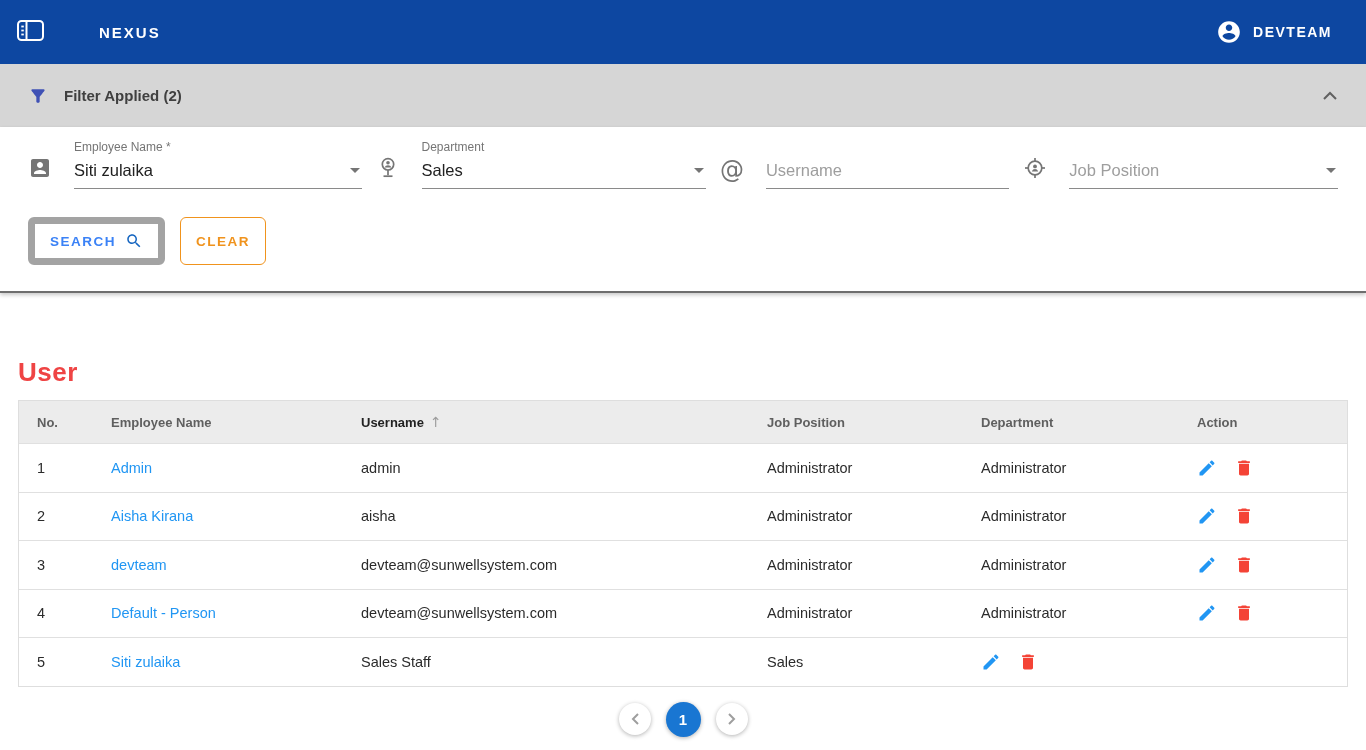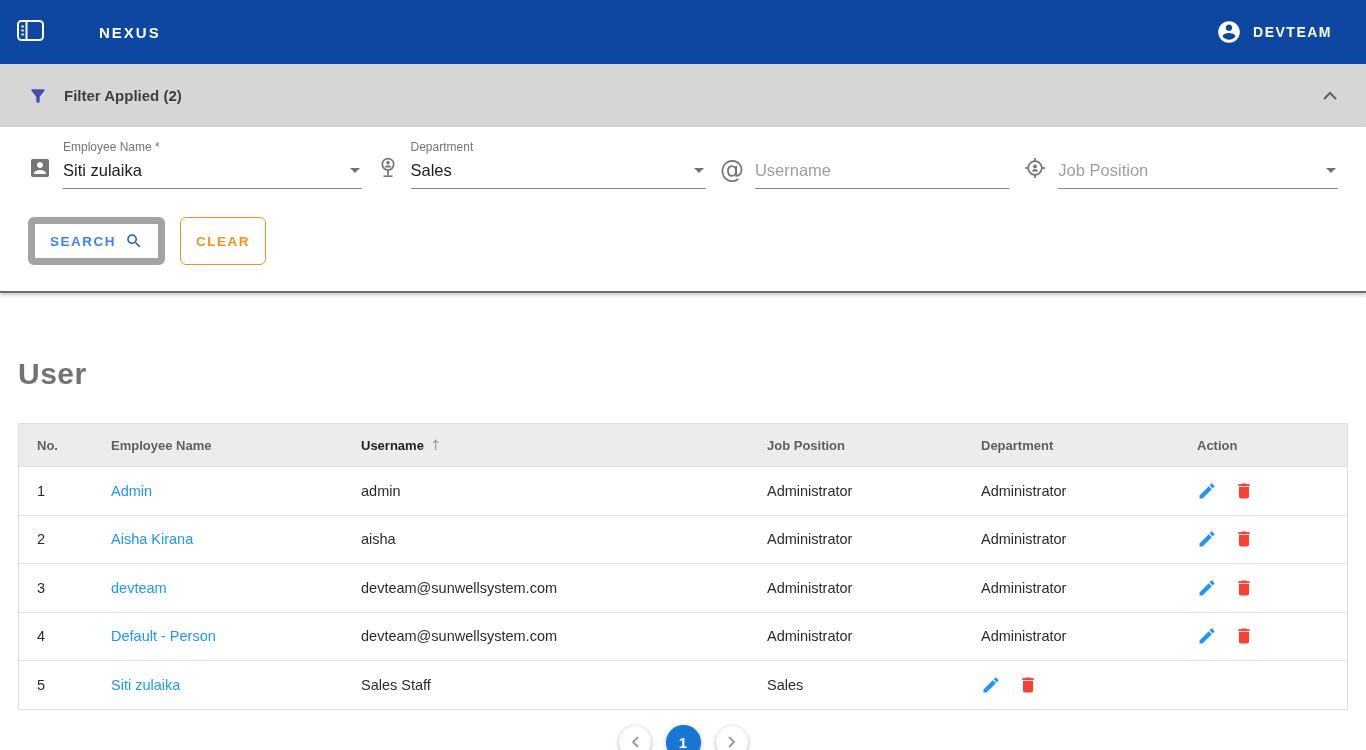--- a/index.html
+++ b/index.html
@@ -24,21 +24,21 @@
   }
   .filter-title { font-size: 15px; font-weight: bold; color: #404040; }
   .collapse-btn { margin-left: auto; background: none; border: none; cursor: pointer; display: flex; }
 
   
   .filter-body {
     background: #fff; padding: 13px 28px 26px;
     border-bottom: 2px solid #6e6e6e; box-shadow: 0 2px 4px rgba(0,0,0,0.22);
   }
   .fields-row { display: flex; gap: 14px; margin-bottom: 28px; }
-  .field { display: flex; align-items: flex-end; gap: 11px; }
+  .field { display: flex; align-items: flex-end; gap: 22px; }
   .field.f1 { flex: 1.06; } .field.f2 { flex: 1.05; } .field.f3 { flex: 0.92; } .field.f4 { flex: 1.0; }
   .field-icon { padding-bottom: 9px; display: flex; color: #757575; }
   .at-glyph { font-size: 24px; color: #757575; line-height: 1; padding-bottom: 7px; font-family: "DejaVu Sans", sans-serif; }
   .input-wrap { flex: 1; border-bottom: 1px solid #8a8a8a; padding-bottom: 7px; cursor: pointer; }
   .float-label { font-size: 12px; color: #757575; height: 15px; margin-bottom: 5px; }
   .input-line { display: flex; align-items: center; justify-content: space-between; min-height: 21px; }
   .input-value { font-size: 16.5px; color: #212121; }
   .input-value.is-placeholder { color: #9e9e9e; }
   .caret { width: 0; height: 0; border-left: 5px solid transparent; border-right: 5px solid transparent; border-top: 5px solid #757575; margin-right: 2px; }
 
@@ -49,25 +49,25 @@
     cursor: pointer; font-family: "Liberation Sans", sans-serif;
   }
   .btn-search { border: 7px solid #a3a3a3; color: #3b82f6; }
   .btn-clear  { border: 1px solid #f0931d; color: #f0931d; }
   .btn-add    { border: 1px solid #1565c0; color: #1565c0; padding: 8px 21px; }
   .btn-refresh{ border: 1px solid #f7c22d; color: #f7c22d; padding: 8px 17px; }
 
   
   .main { padding: 0 18px; }
   .page-header { margin-top: 64px; display: flex; align-items: center; justify-content: space-between; }
-  .page-title { font-size: 30px; font-weight: bold; color: #737373; letter-spacing: 0.5px; }
+  .page-title { font-size: 26px; font-weight: bold; color: #ef4444; letter-spacing: 0.5px; }
   .header-actions { display: flex; gap: 10px; }
 
   
-  .table { margin-top: 32px; border: 1px solid #dedede; }
+  .table { margin-top: 12px; border: 1px solid #dedede; }
   .trow {
     display: grid; grid-template-columns: 74px 250px 406px 214px 216px 1fr;
     align-items: center; padding-left: 18px;
   }
   .thead { background: #ececec; height: 42px; }
   .th { font-size: 13px; font-weight: bold; color: #5f5f5f; }
   .th.sorted { color: #212121; display: flex; align-items: center; gap: 6px; }
   .sort-arrow { color: #9e9e9e; font-size: 14px; font-weight: normal; font-family: "DejaVu Sans", sans-serif; }
   .tbody .trow { height: 48.5px; border-top: 1px solid #e0e0e0; background: #fff; }
   .td { font-size: 14.5px; color: #2b2b2b; }

